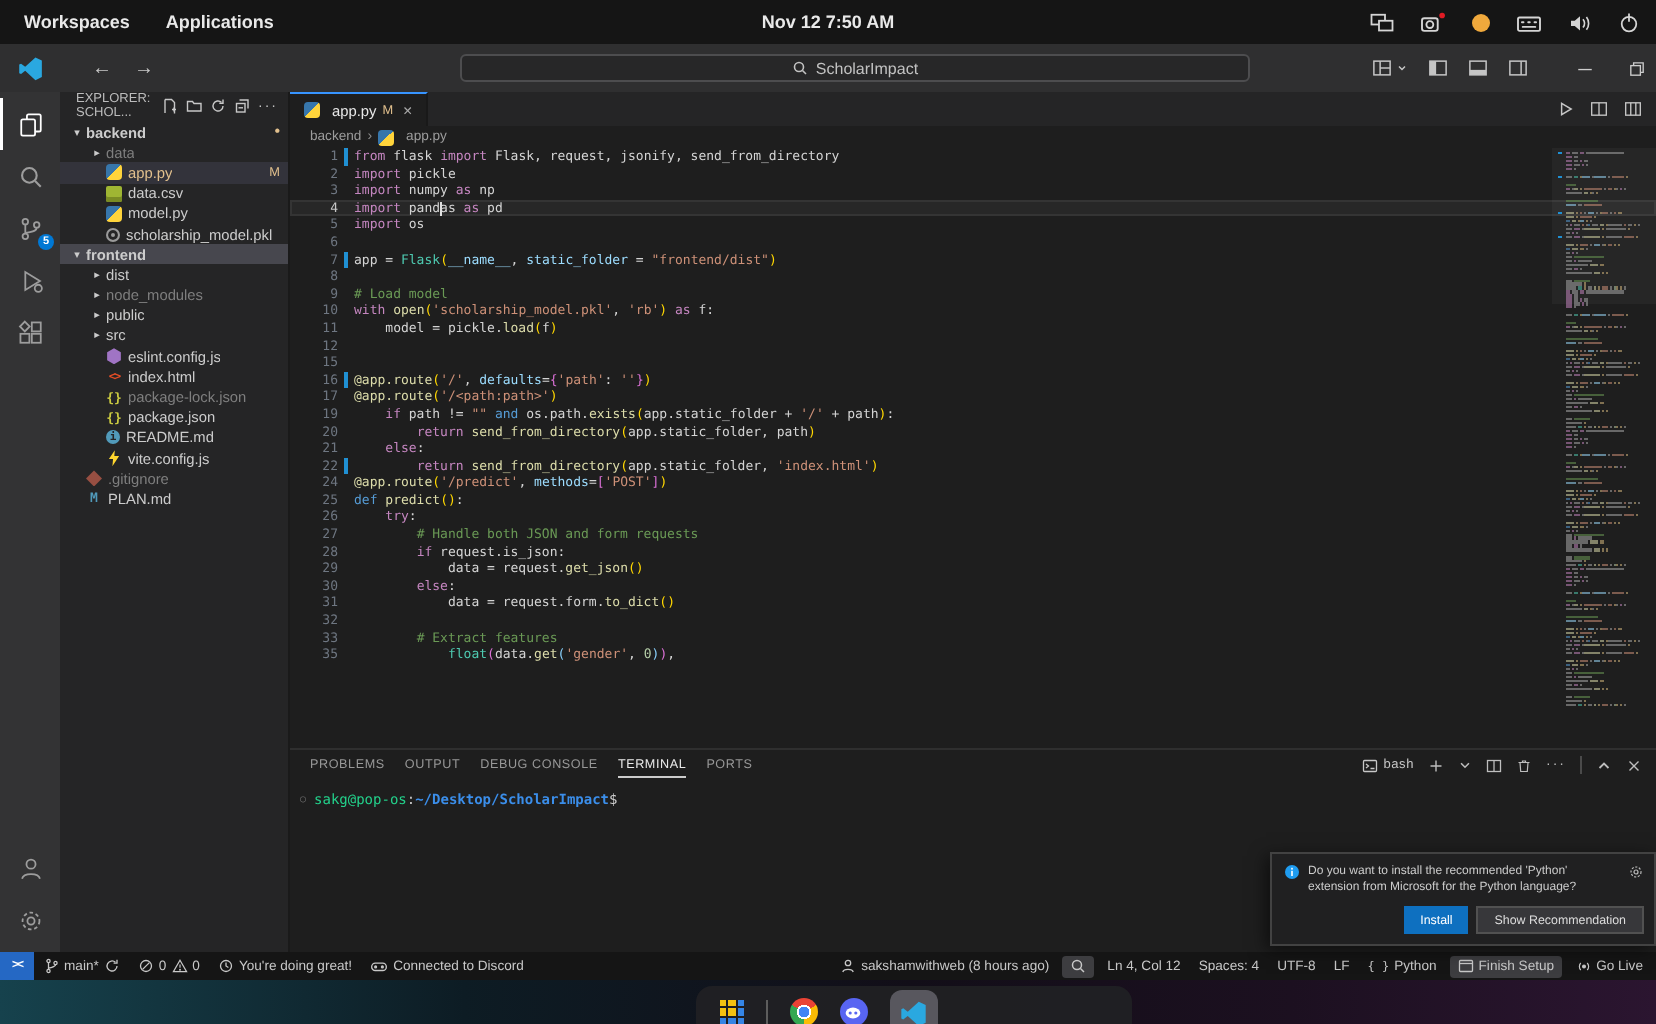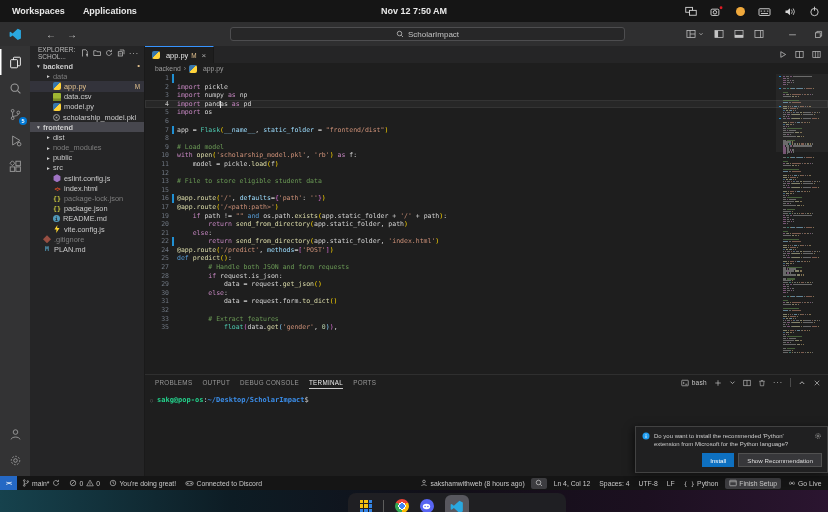--- a/index.html
+++ b/index.html
@@ -102,21 +102,21 @@
 .phead{height:15px;display:flex;align-items:center;gap:10px;padding-left:10px;font-size:6.3px;
   letter-spacing:.3px;color:#989898;flex:none}
 .ptab{padding:2px 0}
 .ptab.active{color:#e8e8e8;border-bottom:1px solid #cccccc}
 .pacts{margin-left:auto;display:flex;align-items:center;gap:7px;margin-right:7px;color:#bebebe;font-size:7.5px}
 .pact-bash{display:flex;align-items:center;gap:3px;font-size:6.5px;color:#c7c7c7}
 .pdiv{width:1px;height:9px;background:#4a4a4a}
 .pbody{flex:1;padding:6px 0 0 5px;font-family:"DejaVu Sans Mono",monospace;font-size:7px;color:#cccccc}
 .tline{display:flex;align-items:center}
 .tdeco{color:#707070;font-size:5px;margin-right:4px}
-.tuser{color:#23d18b;font-weight:700}
+.tuser{color:#23d18b;font-weight:400}
 .tpath{color:#3b8eea;font-weight:700}
 
 
 .statusbar{height:14px;background:#151515;display:flex;align-items:stretch;font-size:6.8px;color:#c8c8c8;flex:none}
 .sb-remote{width:17px;background:#2568c4;color:#fff;display:flex;align-items:center;justify-content:center;
   font-size:6px;font-weight:700;letter-spacing:-1px;flex:none}
 .sb-item{display:flex;align-items:center;gap:2.5px;padding:0 4.5px;white-space:nowrap}
 .sb-item.boxed{background:#3d3d40;border-radius:2px;margin:1.5px 2px;padding:0 4px}
 .sb-r{margin-left:auto;display:flex;padding-right:2px}
 .sb-ico{display:flex;align-items:center}
@@ -480,20 +480,21 @@
             <span>backend</span>
             <span class="bc-sep">›</span>
             <span class="fic ic-python"></span>
             <span>app.py</span>
           </div>
         <div class="codewrap">
           <div id="codelines">
               <div class="cline">
                 <span class="gut">1</span>
                 <span class="gm"></span>
+                <span class="ctext"><span class="tk-kw">from</span><span class="tk-pl"> flask </span><span class="tk-kw">import</span><span class="tk-pl"> Flask, request, jsonify, send_from_directory</span></span>
               </div>
               <div class="cline">
                 <span class="gut">2</span>
                 <span class="ctext"><span class="tk-kw">import</span><span class="tk-pl"> pickle</span></span>
               </div>
               <div class="cline">
                 <span class="gut">3</span>
                 <span class="ctext"><span class="tk-kw">import</span><span class="tk-pl"> numpy </span><span class="tk-kw">as</span><span class="tk-pl"> np</span></span>
               </div>
               <div class="cline cur">
@@ -527,24 +528,20 @@
               </div>
               <div class="cline">
                 <span class="gut">11</span>
                 <span class="ctext"><span class="tk-pl">    model = pickle.</span><span class="tk-fn">load</span><span class="tk-br">(</span><span class="tk-pl">f</span><span class="tk-br">)</span></span>
               </div>
               <div class="cline">
                 <span class="gut">12</span>
                 <span class="ctext"></span>
               </div>
               <div class="cline">
-                <span class="gut">13</span>
-                <span class="ctext"><span class="tk-com"># File to store eligible student data</span></span>
-              </div>
-              <div class="cline">
                 <span class="gut">15</span>
                 <span class="ctext"></span>
               </div>
               <div class="cline">
                 <span class="gut">16</span>
                 <span class="gm"></span>
                 <span class="ctext"><span class="tk-fn">@app.route</span><span class="tk-br">(</span><span class="tk-str">'/'</span><span class="tk-pl">, </span><span class="tk-var">defaults</span><span class="tk-pl">=</span><span class="tk-br2">{</span><span class="tk-str">'path'</span><span class="tk-pl">: </span><span class="tk-str">''</span><span class="tk-br2">}</span><span class="tk-br">)</span></span>
               </div>
               <div class="cline">
                 <span class="gut">17</span>
@@ -567,20 +564,24 @@
                 <span class="gm"></span>
                 <span class="ctext"><span class="tk-pl">        </span><span class="tk-kw">return</span><span class="tk-pl"> </span><span class="tk-fn">send_from_directory</span><span class="tk-br">(</span><span class="tk-pl">app.static_folder, </span><span class="tk-str">'index.html'</span><span class="tk-br">)</span></span>
               </div>
               <div class="cline">
                 <span class="gut">24</span>
                 <span class="ctext"><span class="tk-fn">@app.route</span><span class="tk-br">(</span><span class="tk-str">'/predict'</span><span class="tk-pl">, </span><span class="tk-var">methods</span><span class="tk-pl">=</span><span class="tk-br2">[</span><span class="tk-str">'POST'</span><span class="tk-br2">]</span><span class="tk-br">)</span></span>
               </div>
               <div class="cline">
                 <span class="gut">25</span>
                 <span class="ctext"><span class="tk-def">def </span><span class="tk-fn">predict</span><span class="tk-br">(</span><span class="tk-br">)</span><span class="tk-pl">:</span></span>
+              </div>
+              <div class="cline">
+                <span class="gut">26</span>
+                <span class="ctext"><span class="tk-pl">    </span><span class="tk-kw">try</span><span class="tk-pl">:</span></span>
               </div>
               <div class="cline">
                 <span class="gut">27</span>
                 <span class="ctext"><span class="tk-pl">        </span><span class="tk-com"># Handle both JSON and form requests</span></span>
               </div>
               <div class="cline">
                 <span class="gut">28</span>
                 <span class="ctext"><span class="tk-pl">        </span><span class="tk-kw">if</span><span class="tk-pl"> request.is_json:</span></span>
               </div>
               <div class="cline">

